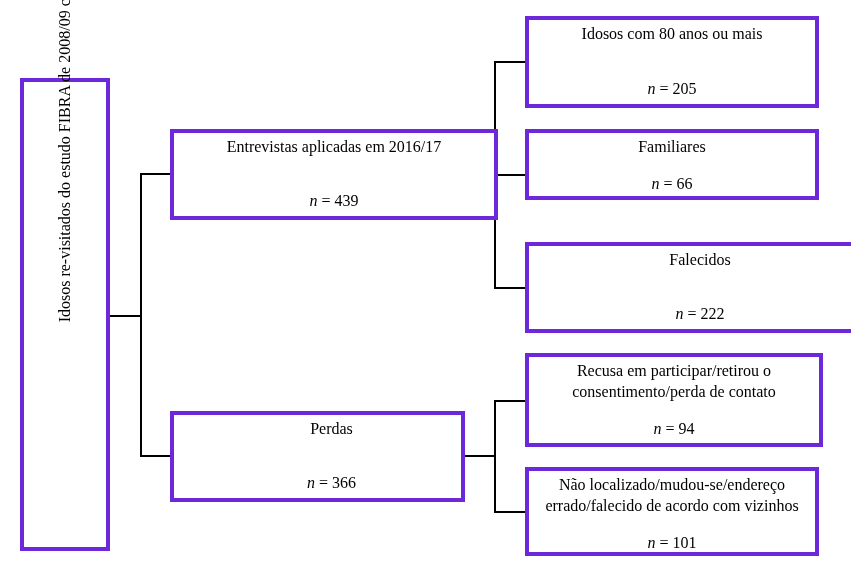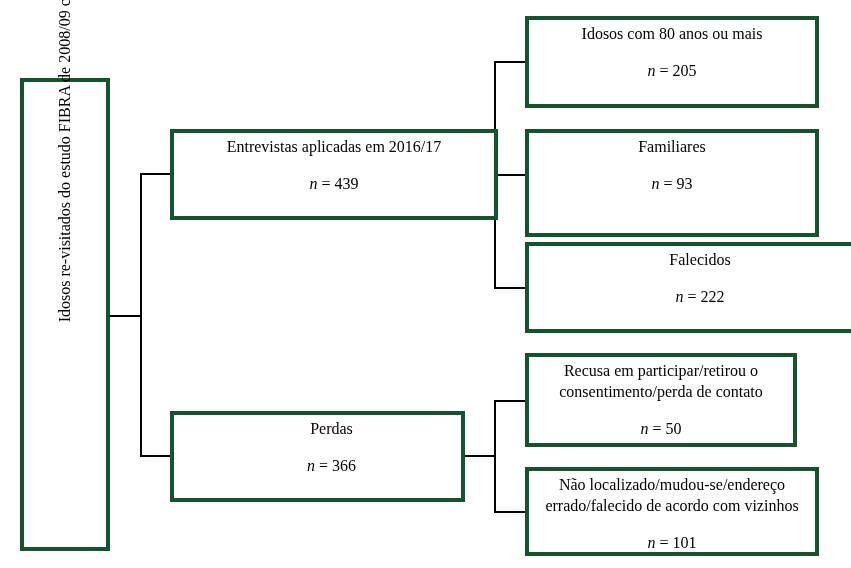--- a/index.html
+++ b/index.html
@@ -8,26 +8,26 @@
     width: 851px;
     height: 568px;
     background: #ffffff;
     font-family: "Liberation Serif", "DejaVu Serif", serif;
     color: #000000;
     overflow: hidden;
   }
   .box {
     position: absolute;
     box-sizing: border-box;
-    border: 4px solid #14532d;
+    border: 4px solid #6d28d9;
     background: #ffffff;
     display: flex;
     flex-direction: column;
     align-items: center;
-    justify-content: flex-start;
+    justify-content: space-between;
     text-align: center;
     font-size: 16px;
     line-height: 1.3;
     padding: 4px 8px;
   }
   .box .label { display: block; }
   .nline { display: block; margin-top: 16px; }
   .nline i { font-style: italic; }
   .line {
     position: absolute;
@@ -44,23 +44,23 @@
     width: 452px;
     text-align: center;
     font-size: 16px;
     line-height: 1.35;
   }
   
   #branch-interviews { left: 170px; top: 129px; width: 328px; height: 91px; }
   #branch-losses     { left: 170px; top: 411px; width: 295px; height: 91px; padding-left: 36px; }
   
   #leaf-elderly80  { left: 525px; top: 16px;  width: 294px; height: 92px; }
-  #leaf-family     { left: 525px; top: 129px; width: 294px; height: 108px; }
+  #leaf-family     { left: 525px; top: 129px; width: 294px; height: 71px; }
   #leaf-deceased   { left: 525px; top: 242px; width: 350px; height: 91px; }
-  #leaf-refusal    { left: 525px; top: 353px; width: 272px; height: 94px; }
+  #leaf-refusal    { left: 525px; top: 353px; width: 298px; height: 94px; }
   #leaf-notlocated { left: 525px; top: 467px; width: 294px; height: 89px; }
   
   #ln-root-stub      { left: 110px; top: 315px; width: 32px; height: 2px; }
   #ln-left-trunk     { left: 140px; top: 174px; width: 2px;  height: 283px; }
   #ln-branch-top     { left: 140px; top: 173px; width: 32px; height: 2px; }
   #ln-branch-bottom  { left: 140px; top: 455px; width: 32px; height: 2px; }
   #ln-interviews-out { left: 465px; top: 174px; width: 60px; height: 2px; }
   #ln-right-trunk-top{ left: 494px; top: 61px;  width: 2px;  height: 228px; }
   #ln-leaf1          { left: 494px; top: 61px;  width: 31px; height: 2px; }
   #ln-leaf3          { left: 494px; top: 287px; width: 31px; height: 2px; }
@@ -101,31 +101,31 @@
     <span class="nline"><i>n</i> <span>= 366</span></span>
   </div>
 
   <div class="box" id="leaf-elderly80">
     <span class="label">Idosos com 80 anos ou mais</span>
     <span class="nline"><i>n</i> <span>= 205</span></span>
   </div>
 
   <div class="box" id="leaf-family">
     <span class="label">Familiares</span>
-    <span class="nline"><i>n</i> <span>= 93</span></span>
+    <span class="nline"><i>n</i> <span>= 66</span></span>
   </div>
 
   <div class="box" id="leaf-deceased">
     <span class="label">Falecidos</span>
     <span class="nline"><i>n</i> <span>= 222</span></span>
   </div>
 
   <div class="box" id="leaf-refusal">
     <span class="label">Recusa em participar/retirou o consentimento/perda de contato</span>
-    <span class="nline"><i>n</i> <span>= 50</span></span>
+    <span class="nline"><i>n</i> <span>= 94</span></span>
   </div>
 
   <div class="box" id="leaf-notlocated">
     <span class="label">Não localizado/mudou-se/endereço errado/falecido de acordo com vizinhos</span>
     <span class="nline"><i>n</i> <span>= 101</span></span>
   </div>
 
 </div>
 
 </body></html>

